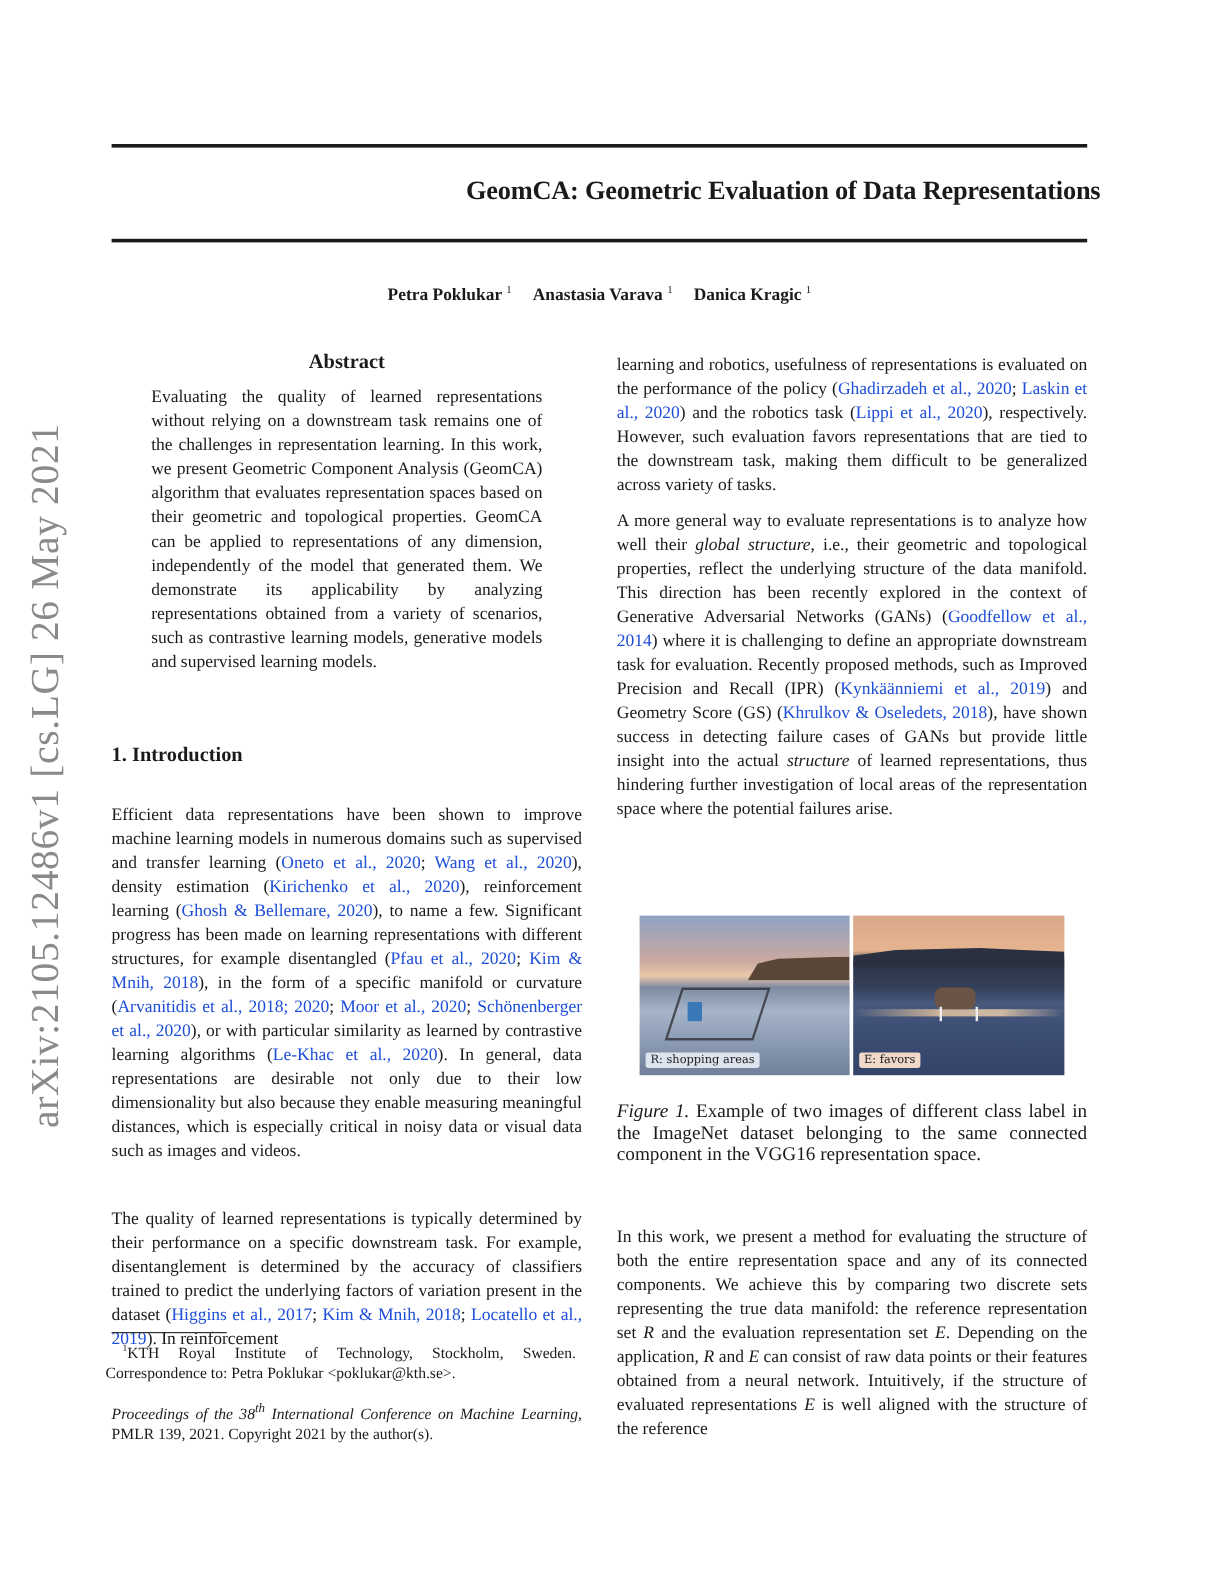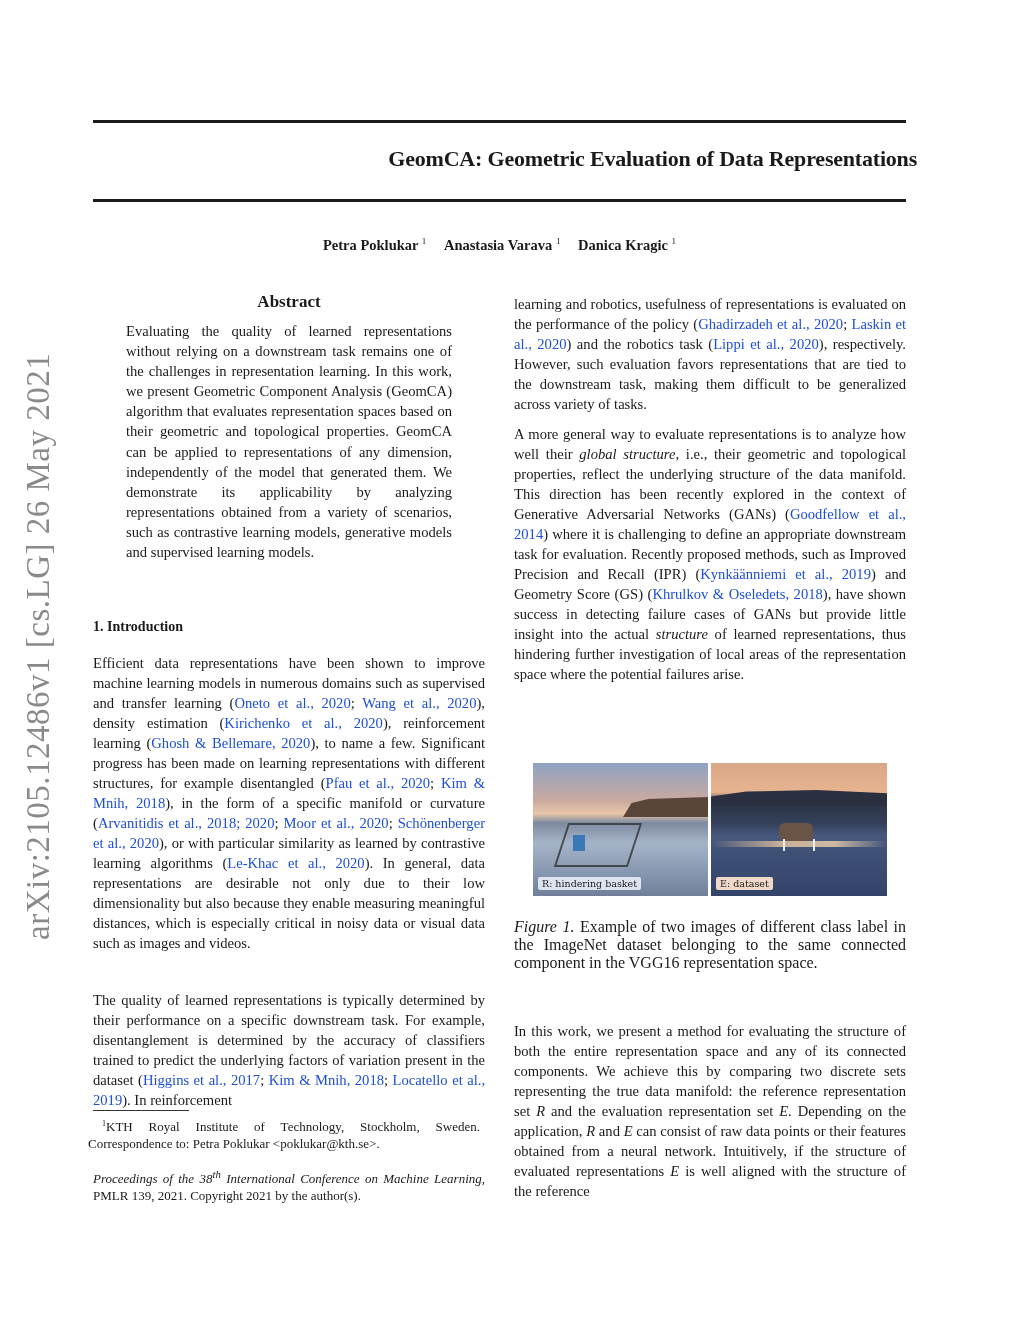--- a/index.html
+++ b/index.html
@@ -19,28 +19,28 @@
       font-size: 14.5px; font-weight: bold;
     }
     .authors .author { margin: 0 7px; }
     .authors sup { font-weight: normal; font-size: 9px; }
     .arxiv {
       position: absolute; left: 20px; top: 940px; transform-origin: 0 0;
       transform: rotate(-90deg); white-space: nowrap;
       font-size: 33px; color: #8a8a8a; letter-spacing: 0.5px; width: 600px;
     }
     .col { position: absolute; font-size: 14.6px; line-height: 20px; text-align: justify; }
-    .left { left: 93px; width: 392px; }
+    .left { left: 93px; width: 392px; margin-top: 16px; }
     .right { left: 514px; width: 392px; }
     .abstract-head {
       position: absolute; top: 292px; left: 93px; width: 392px; text-align: center;
       font-size: 17px; font-weight: bold;
     }
     .abstract-body { position: absolute; top: 321px; left: 126px; width: 326px; font-size: 14.6px; line-height: 20.1px; text-align: justify; }
-    .sec-head { position: absolute; top: 619px; left: 93px; font-size: 14px; font-weight: bold; }
+    .sec-head { position: absolute; top: 619px; left: 93px; font-size: 17px; font-weight: bold; }
     .cite { color: #1d4ed8; }
     .footnote-rule { position: absolute; left: 93px; top: 1110px; width: 96px; height: 1px; background: #333; }
     .footnote { position: absolute; left: 88px; top: 1115px; width: 392px; font-size: 13px; line-height: 17px; text-align: justify; text-indent: 14px; }
     .footnote sup { font-size: 8px; }
     .proceedings { position: absolute; left: 93px; top: 1166px; width: 392px; font-size: 13px; line-height: 17px; text-align: justify; }
     .proceedings i { font-style: italic; }
     .figure { position: absolute; top: 763px; left: 533px; width: 354px; height: 133px; }
     .fig-img { position: absolute; top: 0; height: 133px; overflow: hidden; }
     .fig-img.left-img { left: 0; width: 175px;
       background: linear-gradient(180deg, #8fa2c2 0%, #c9a9a0 28%, #e8c7a8 38%, #7d8aa0 45%, #a6b4c9 60%, #8a9ab2 80%, #6f7f99 100%); }
@@ -92,25 +92,25 @@
 <div class="proceedings"><i>Proceedings of the 38</i><i><sup>th</sup></i><i> International Conference on Machine Learning</i><span>, PMLR 139, 2021. Copyright 2021 by the author(s).</span></div>
 
 <div class="col right" style="top:294px;">learning and robotics, usefulness of representations is evaluated on the performance of the policy (<span class="cite">Ghadirzadeh et al., 2020</span>; <span class="cite">Laskin et al., 2020</span>) and the robotics task (<span class="cite">Lippi et al., 2020</span>), respectively. However, such evaluation favors representations that are tied to the downstream task, making them difficult to be generalized across variety of tasks.</div>
 <div class="col right" style="top:424px;">A more general way to evaluate representations is to analyze how well their <i>global structure</i>, i.e., their geometric and topological properties, reflect the underlying structure of the data manifold. This direction has been recently explored in the context of Generative Adversarial Networks (GANs) (<span class="cite">Goodfellow et al., 2014</span>) where it is challenging to define an appropriate downstream task for evaluation. Recently proposed methods, such as Improved Precision and Recall (IPR) (<span class="cite">Kynkäänniemi et al., 2019</span>) and Geometry Score (GS) (<span class="cite">Khrulkov &amp; Oseledets, 2018</span>), have shown success in detecting failure cases of GANs but provide little insight into the actual <i>structure</i> of learned representations, thus hindering further investigation of local areas of the representation space where the potential failures arise.</div>
 
 <div class="figure">
   <div class="fig-img left-img">
     <div class="cliff"></div>
     <div class="cart"></div>
     <div class="cart-blue"></div>
-    <span class="fig-label r">R: hindering basket</span>
+    <span class="fig-label r">R: shopping areas</span>
   </div>
   <div class="fig-img right-img">
     <div class="hill"></div>
     <div class="shine"></div>
     <div class="dog"></div>
     <div class="dog-legs"></div>
-    <span class="fig-label e">E: dataset</span>
+    <span class="fig-label e">E: favors</span>
   </div>
 </div>
 <div class="caption"><i>Figure 1.</i><span> Example of two images of different class label in the ImageNet dataset belonging to the same connected component in the VGG16 representation space.</span></div>
 
 <div class="col right" style="top:1021px;">In this work, we present a method for evaluating the structure of both the entire representation space and any of its connected components. We achieve this by comparing two discrete sets representing the true data manifold: the reference representation set <span class="math">R</span> and the evaluation representation set <span class="math">E</span>. Depending on the application, <span class="math">R</span> and <span class="math">E</span> can consist of raw data points or their features obtained from a neural network. Intuitively, if the structure of evaluated representations <span class="math">E</span> is well aligned with the structure of the reference</div>
 
 </body></html>

